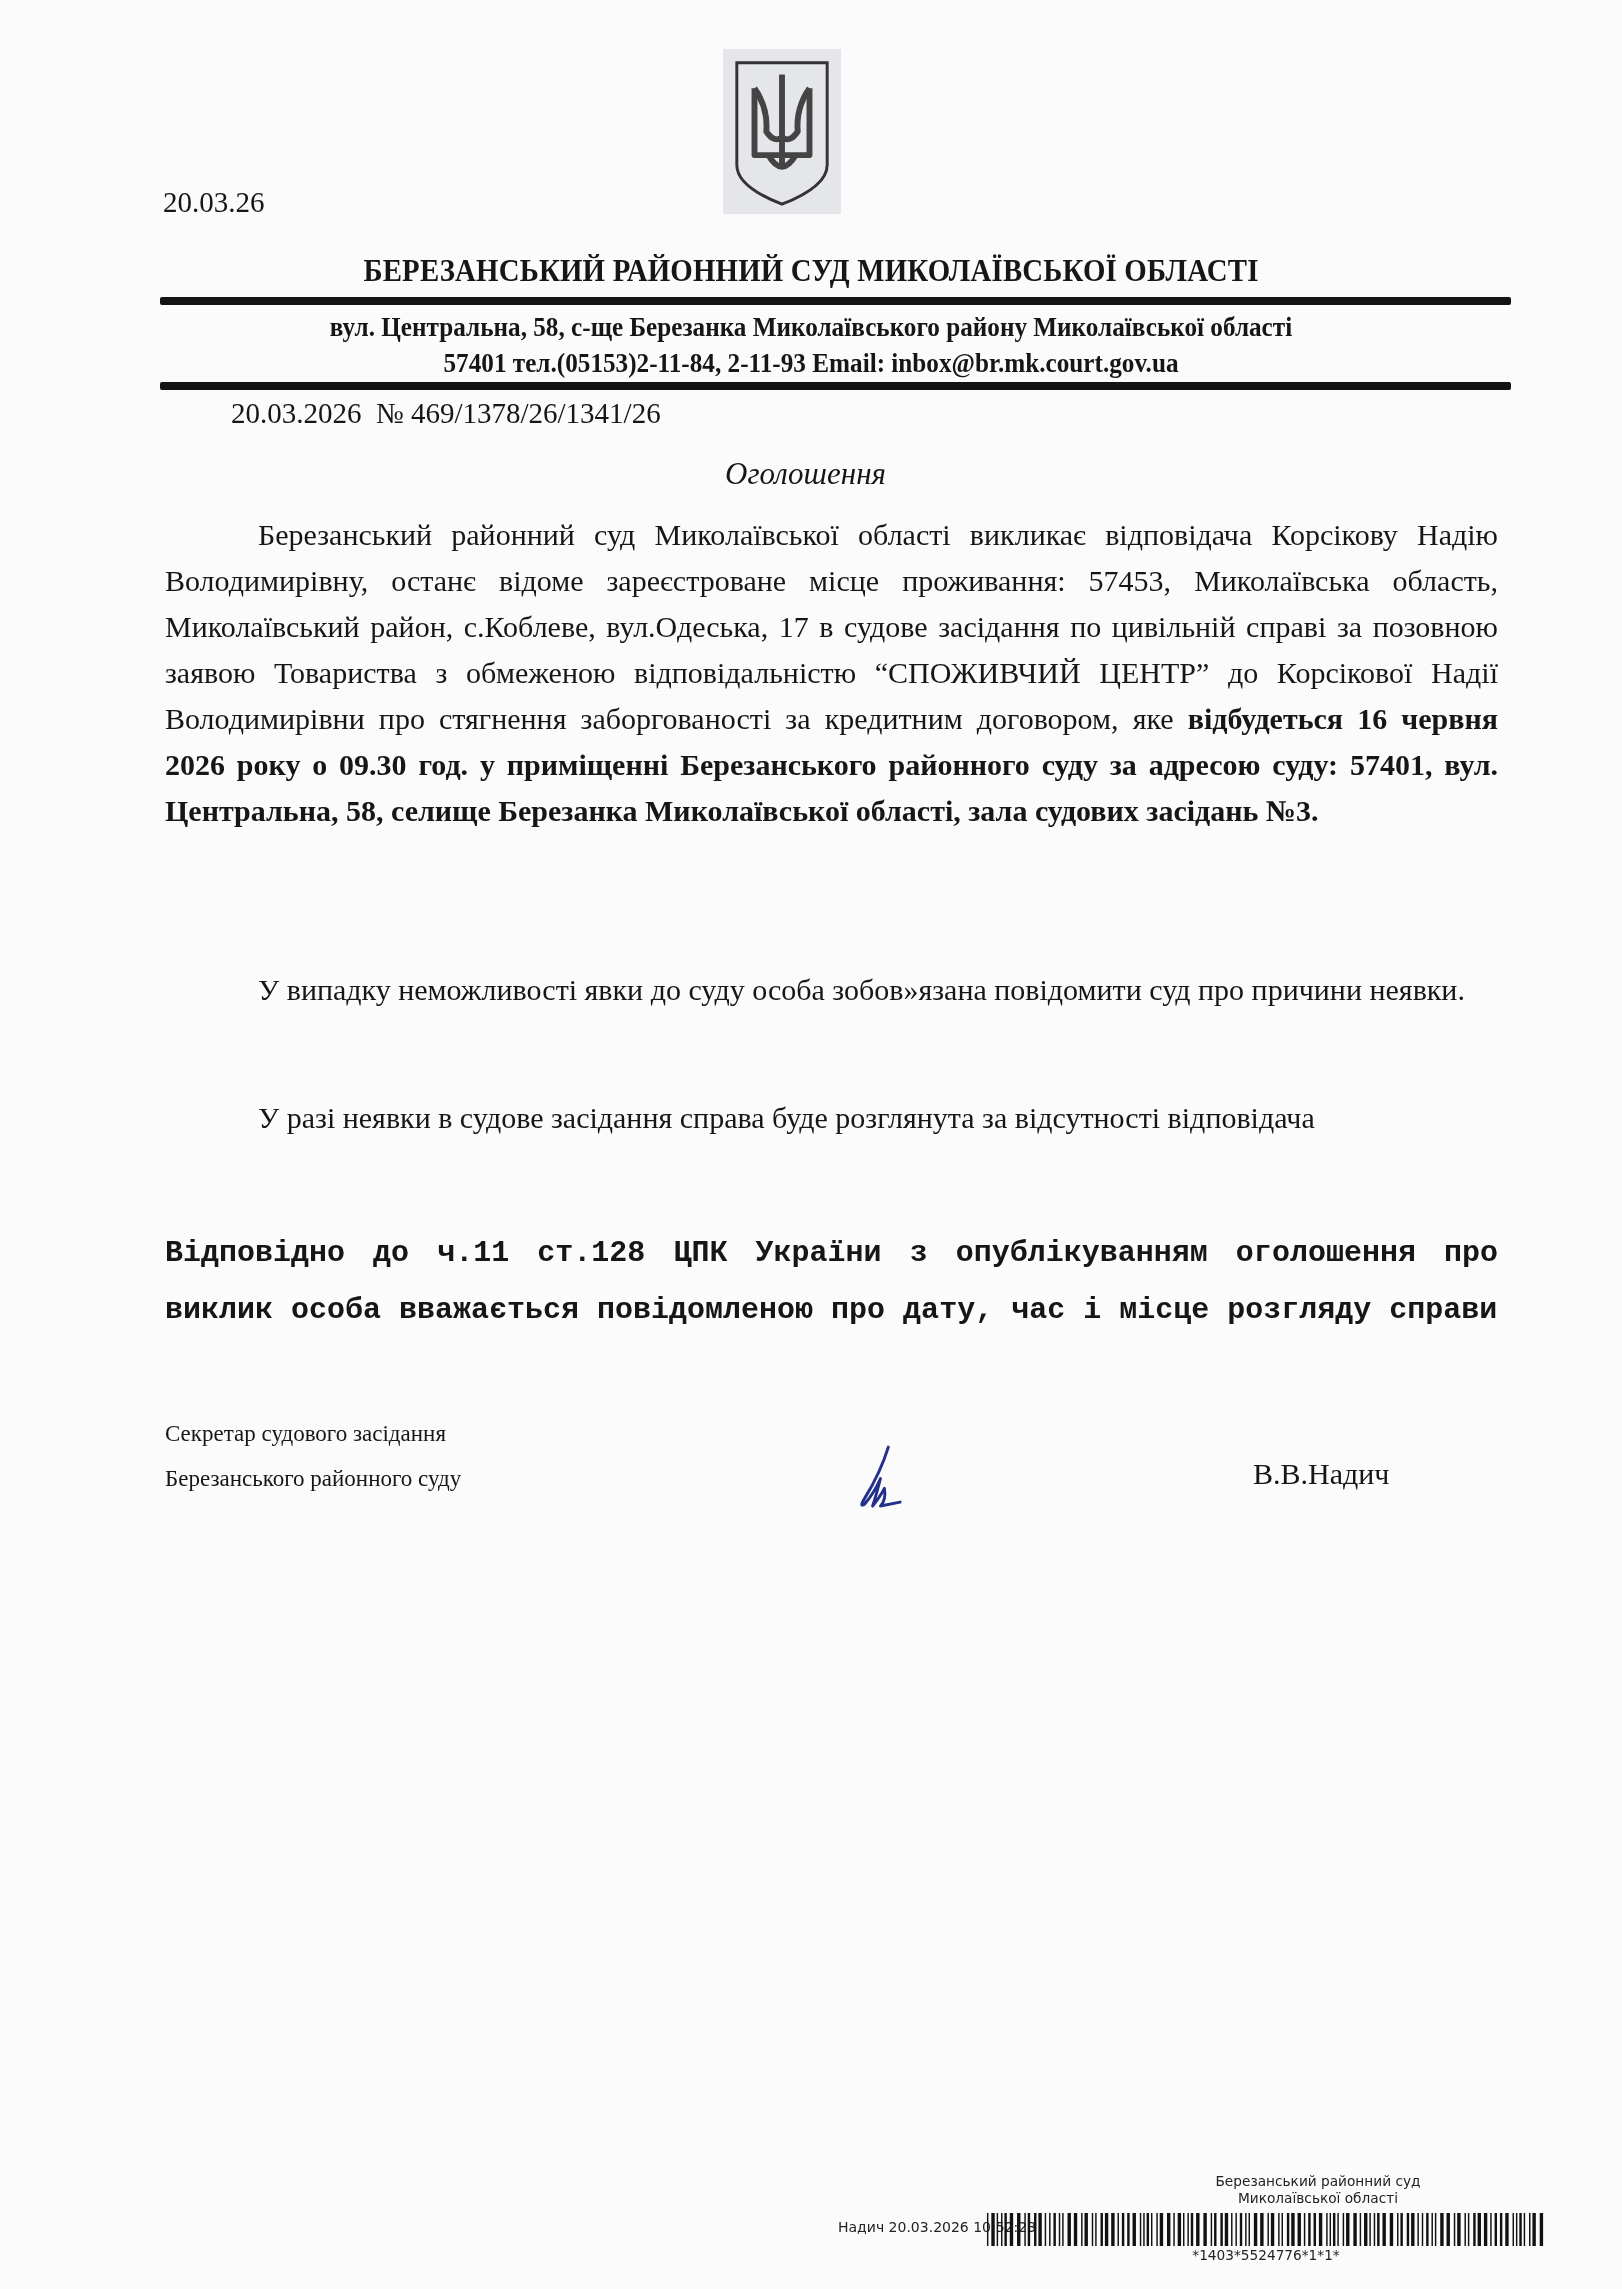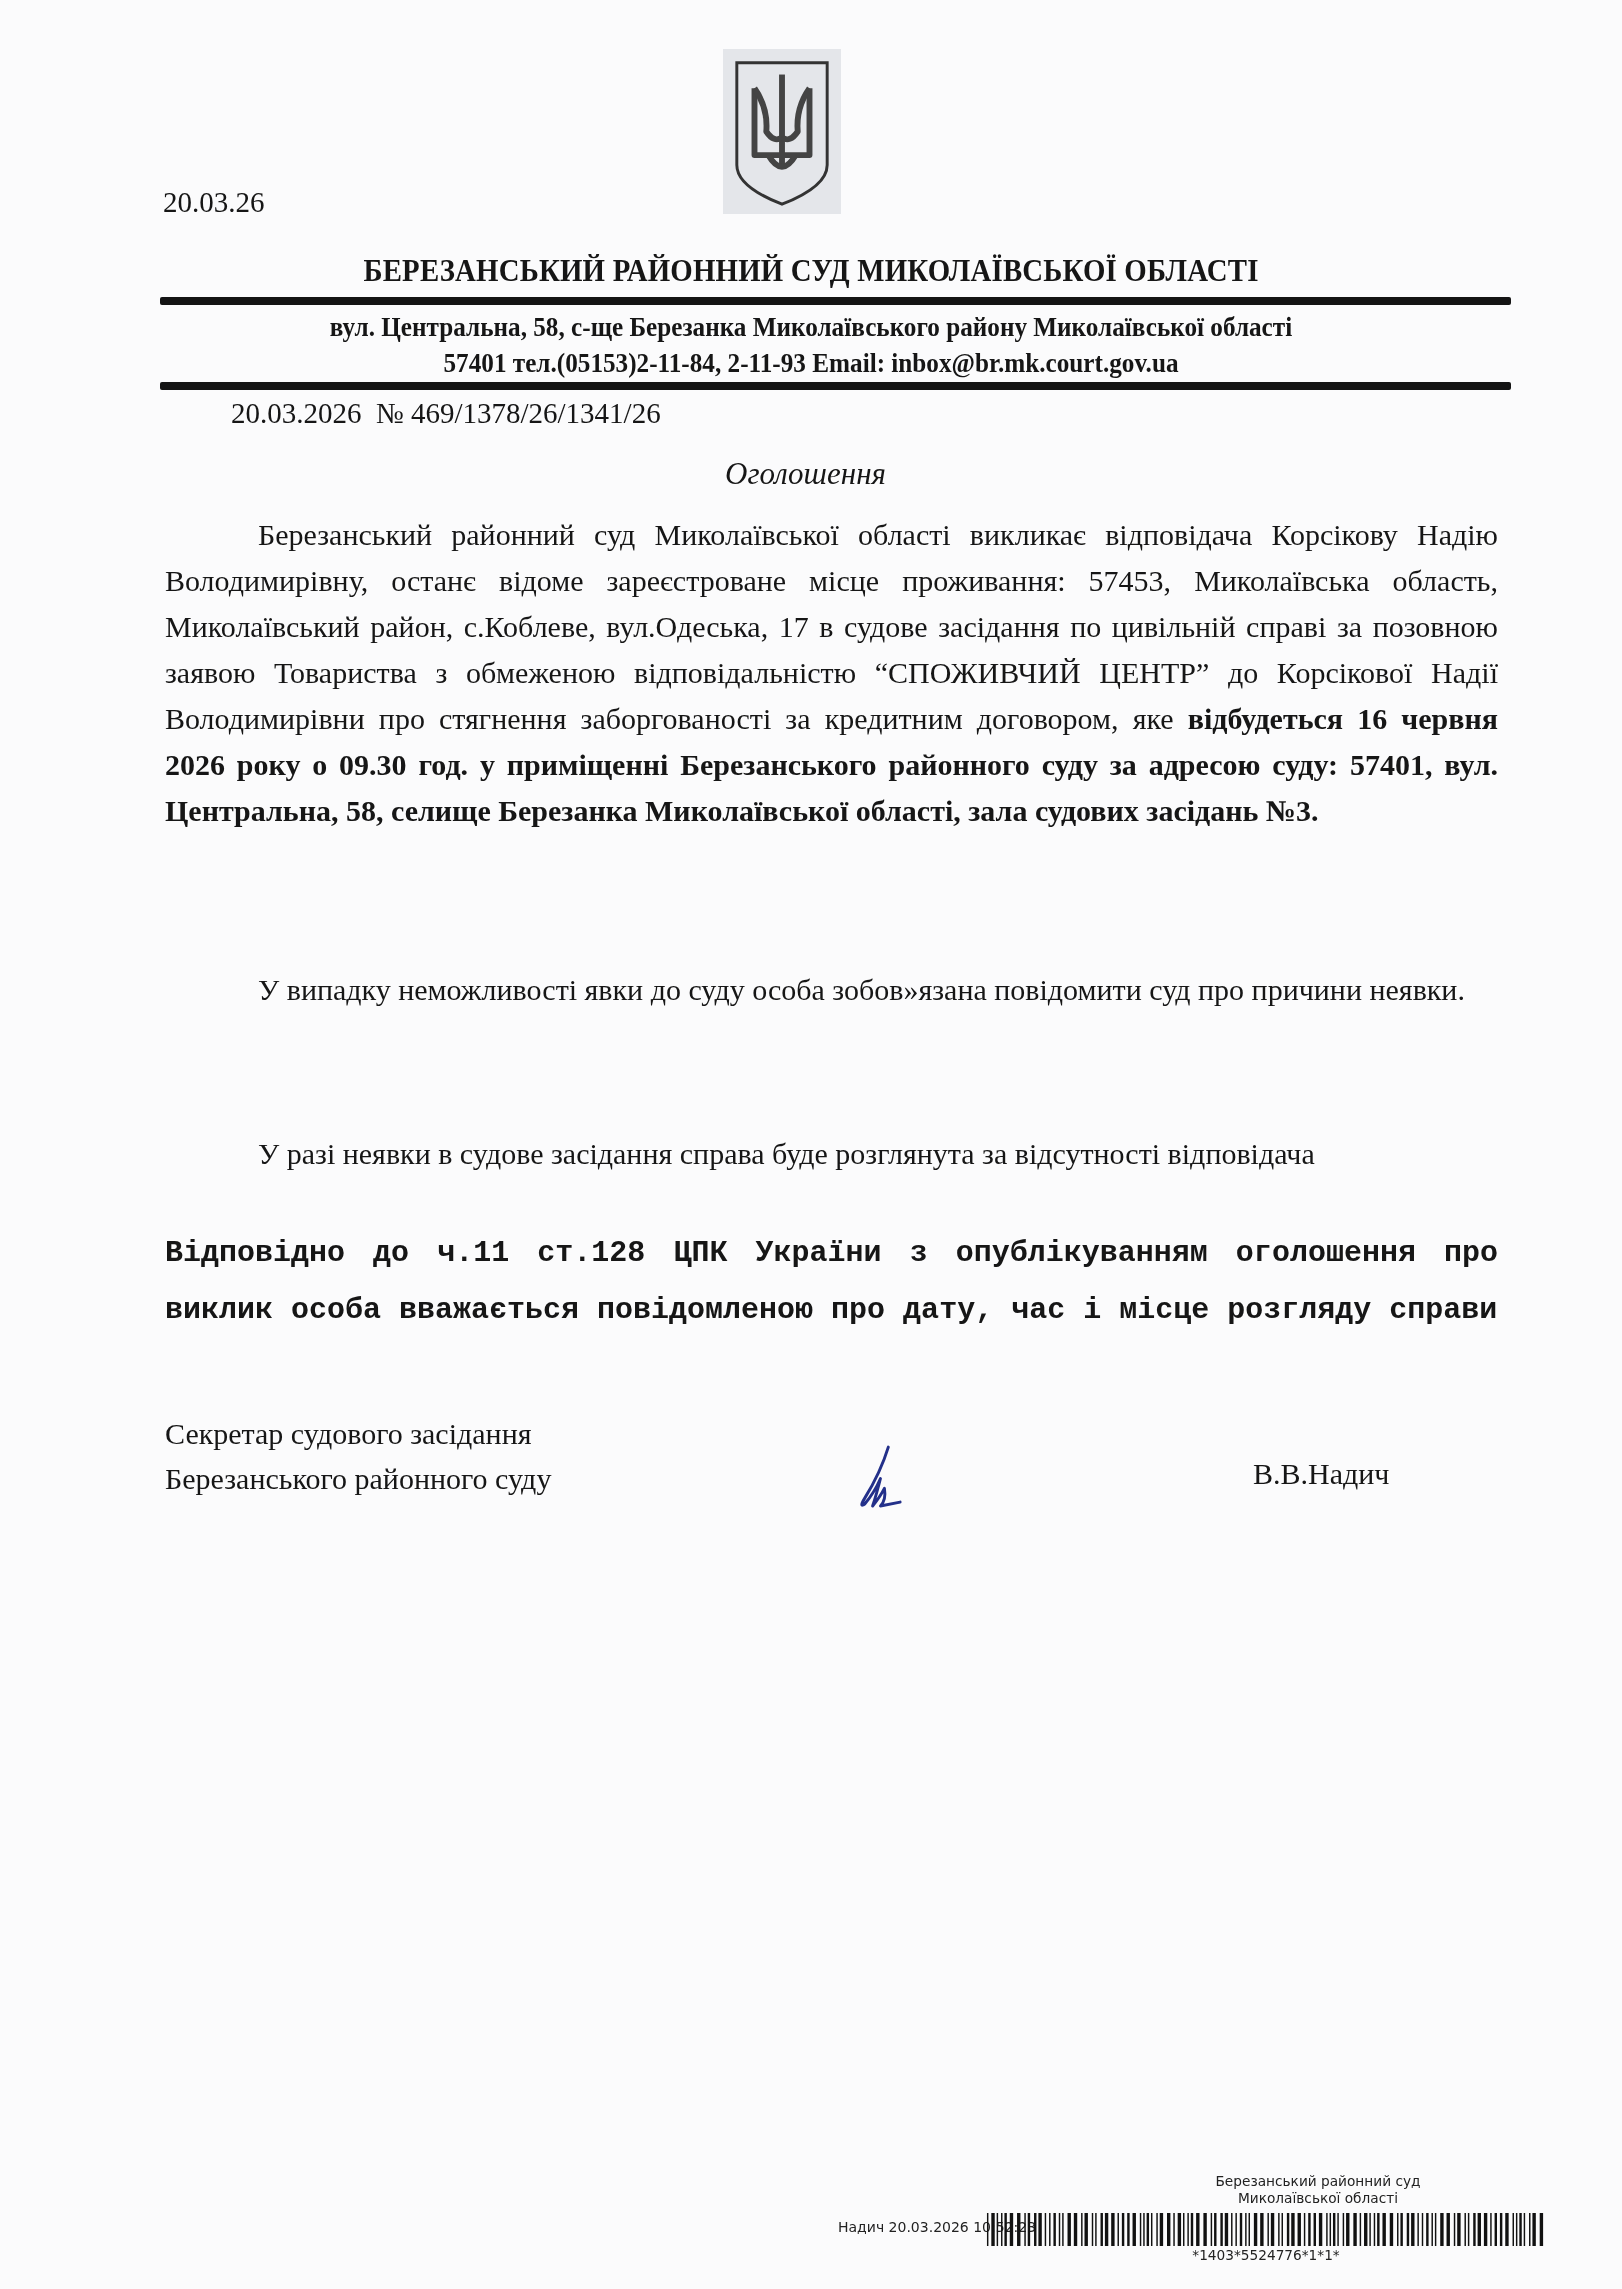--- a/index.html
+++ b/index.html
@@ -26,24 +26,24 @@
   .addr1 { top: 312px; }
   .addr2 { top: 348px; }
   .regline { left: 231px; top: 397px; font-size: 29px; }
   .doc-title { left: 725px; top: 456px; font-size: 31px; font-style: italic; }
   .para {
     left: 165px; width: 1333px; font-size: 30px; line-height: 46px; text-align: justify;
     text-align-last: auto;
   }
   .p1 { top: 512px; text-indent: 93px; }
   .p2 { top: 967px; text-indent: 93px; }
-  .p3 { top: 1095px; text-indent: 93px; margin-top: 36px; }
+  .p3 { top: 1095px; text-indent: 93px; }
   .p4 { top: 1225px; font-weight: bold; line-height: 57px; font-family: Liberation Mono, monospace; }
   .bold { font-weight: bold; }
-  .sign-pos { left: 165px; top: 1411px; font-size: 30px; line-height: 45px; }
+  .sign-pos { left: 165px; top: 1411px; font-size: 23px; line-height: 45px; }
   .signature { left: 851px; top: 1443px; width: 55px; height: 71px; }
   .signer { left: 1253px; top: 1457px; font-size: 30px; text-align: right; }
   .stamp-court {
     left: 1176px; top: 2173px; width: 284px; text-align: center;
     font-family: "DejaVu Sans", sans-serif; font-size: 13.7px; line-height: 16.7px; color: #222;
   }
   .stamp-meta { left: 838px; top: 2219px; font-family: "DejaVu Sans", sans-serif; font-size: 14px; color: #222; }
   .barcode { left: 984px; top: 2213px; width: 564px; height: 33px; }
   .barcode-num {
     left: 984px; width: 564px; top: 2247px; text-align: center;

